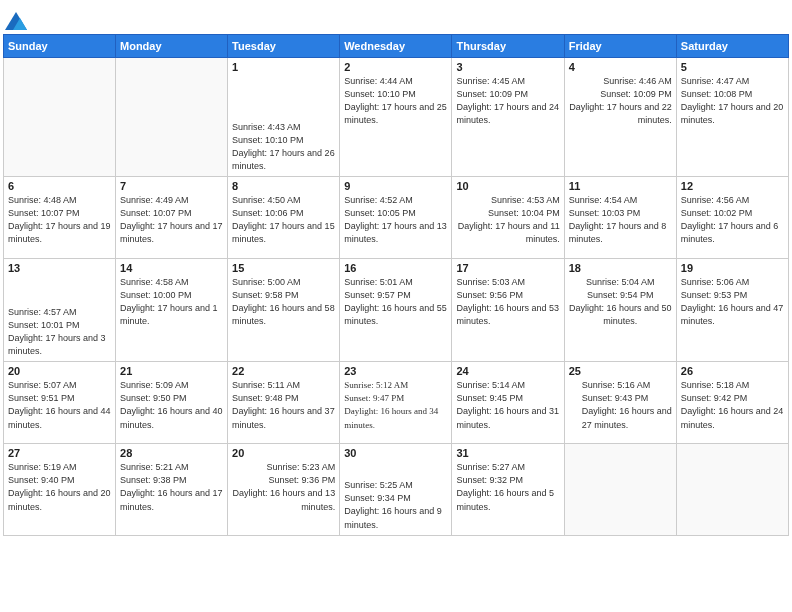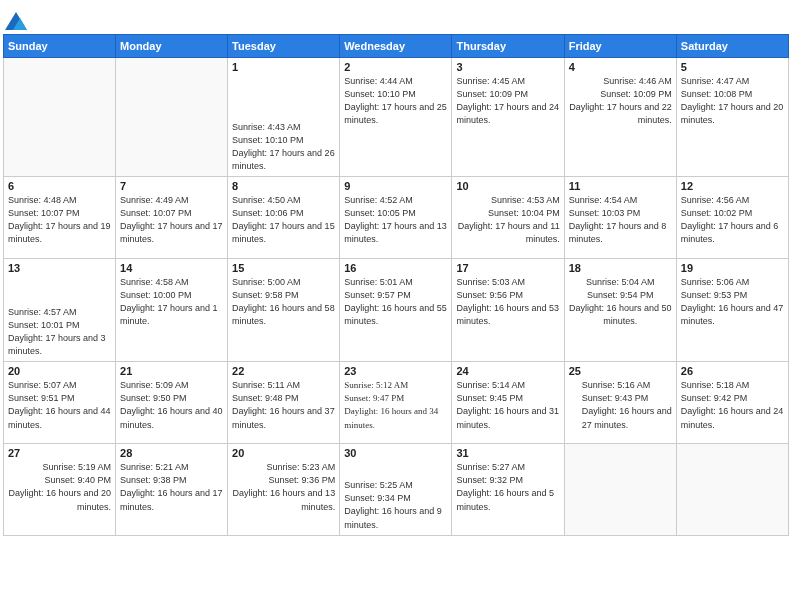--- a/index.html
+++ b/index.html
@@ -293,21 +293,21 @@
           <td>
             <span class="day-number">26</span>
             <div class="day-info" style="white-space: pre-line;">Sunrise: 5:18 AM
 Sunset: 9:42 PM
 Daylight: 16 hours and 24 minutes.</div>
           </td>
         </tr>
         <tr>
           <td>
             <span class="day-number">27</span>
-            <div class="day-info" style="white-space: pre-line; text-align: right;">Sunrise: 5:19 AM
+            <div class="day-info" style="white-space: pre-line;">Sunrise: 5:19 AM
 Sunset: 9:40 PM
 Daylight: 16 hours and 20 minutes.</div>
           </td>
           <td>
             <span class="day-number">28</span>
             <div class="day-info" style="white-space: pre-line;">Sunrise: 5:21 AM
 Sunset: 9:38 PM
 Daylight: 16 hours and 17 minutes.</div>
           </td>
           <td>

